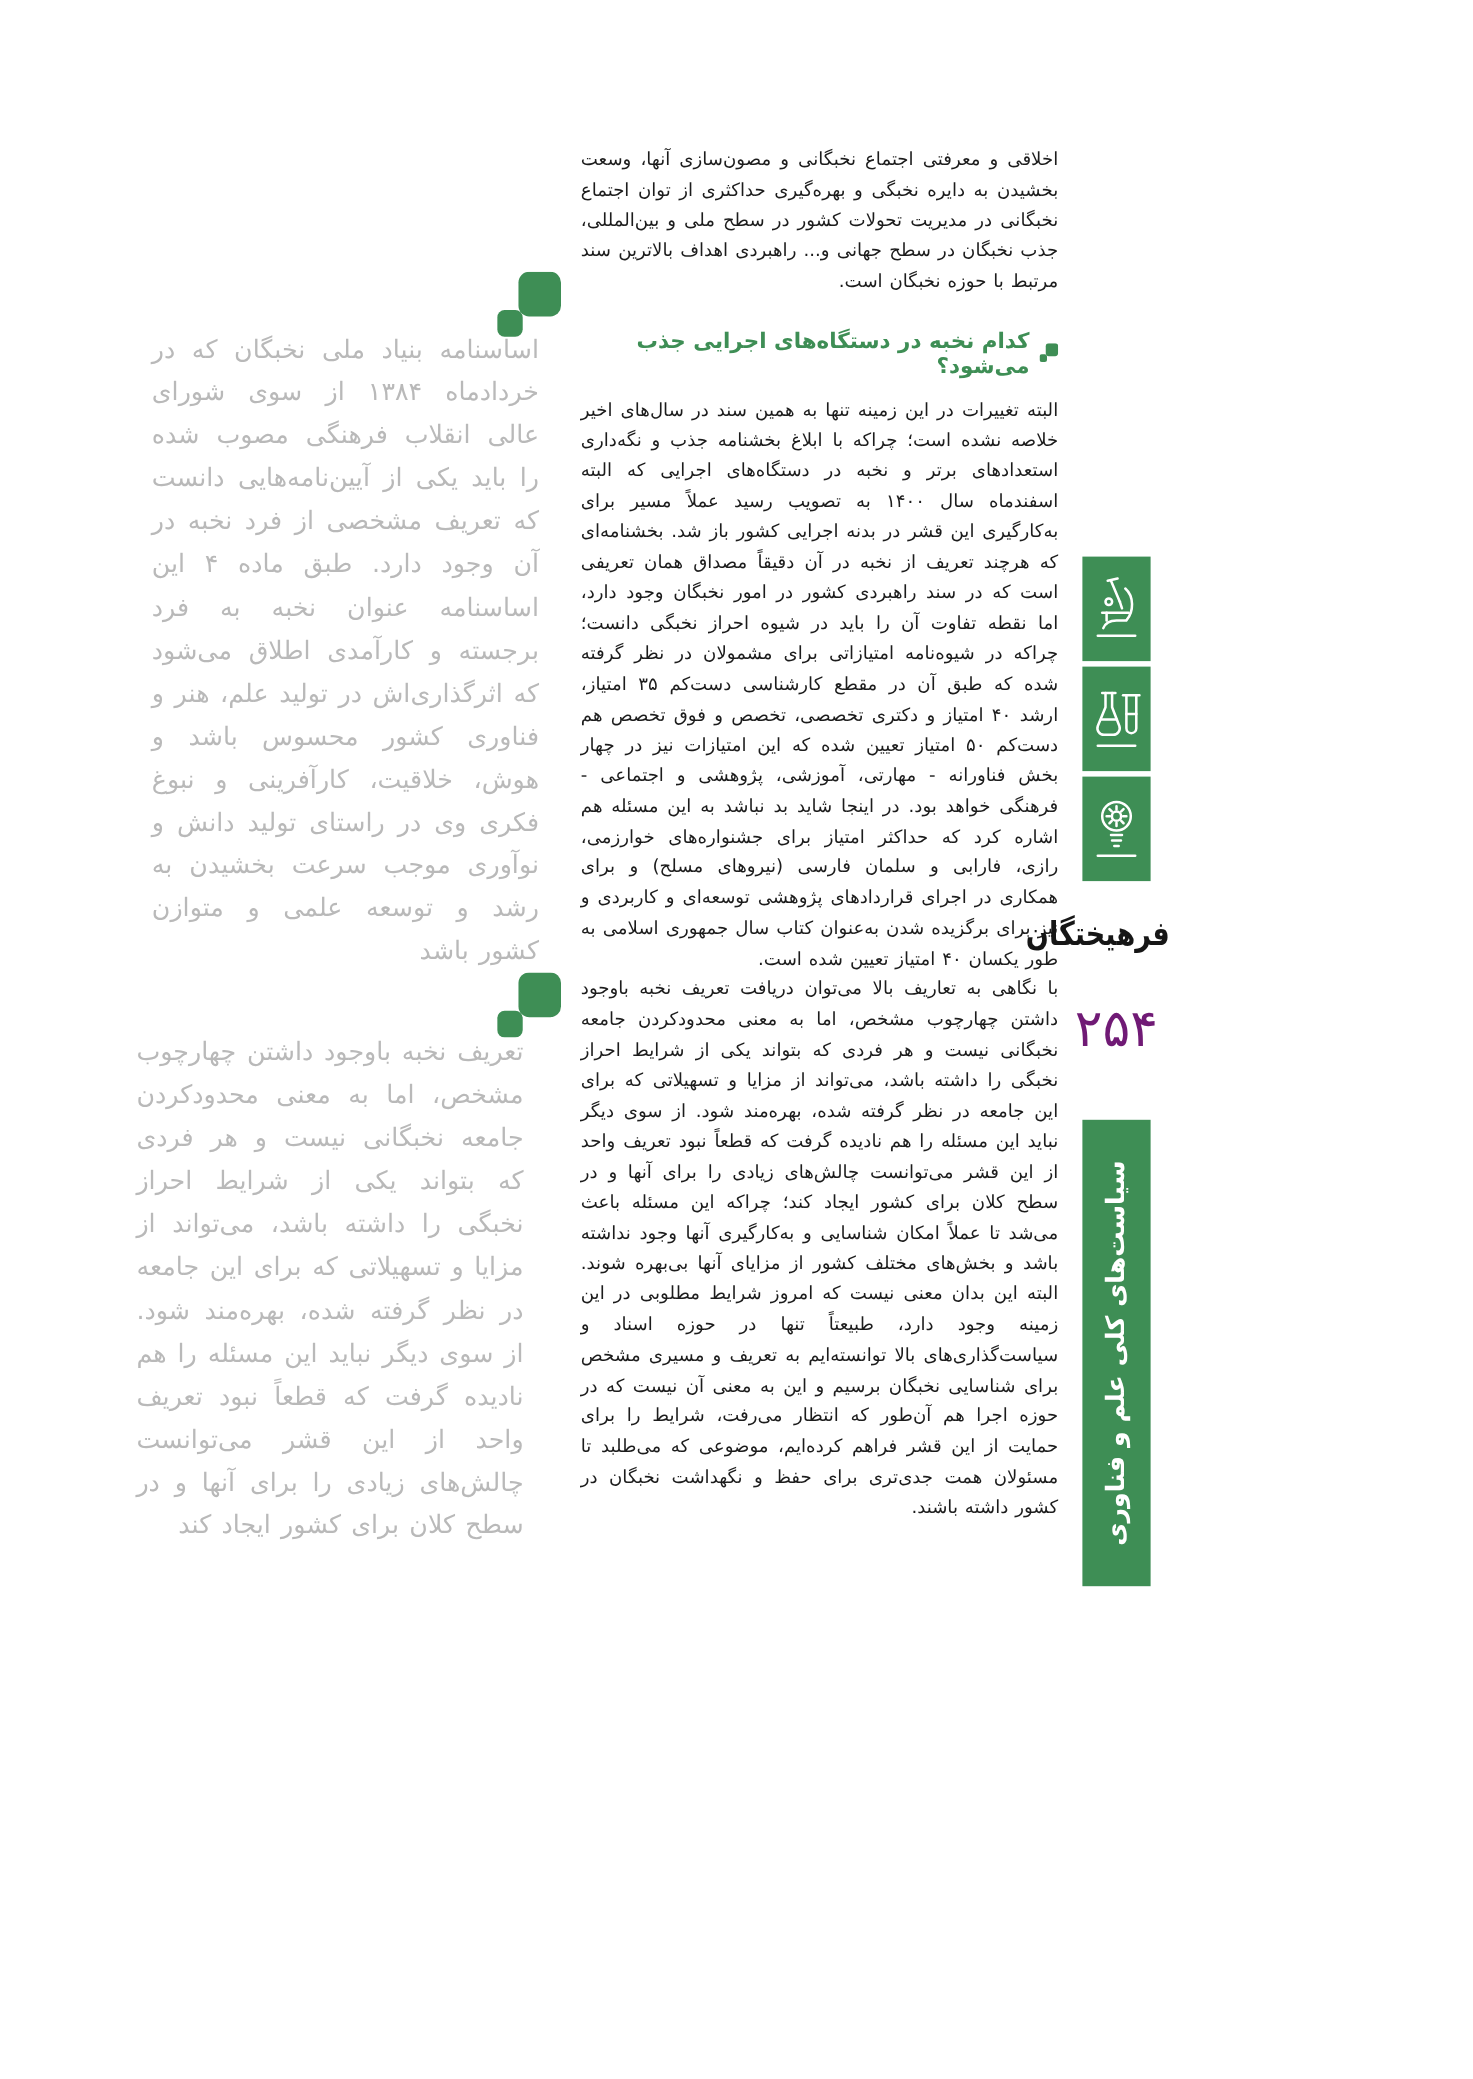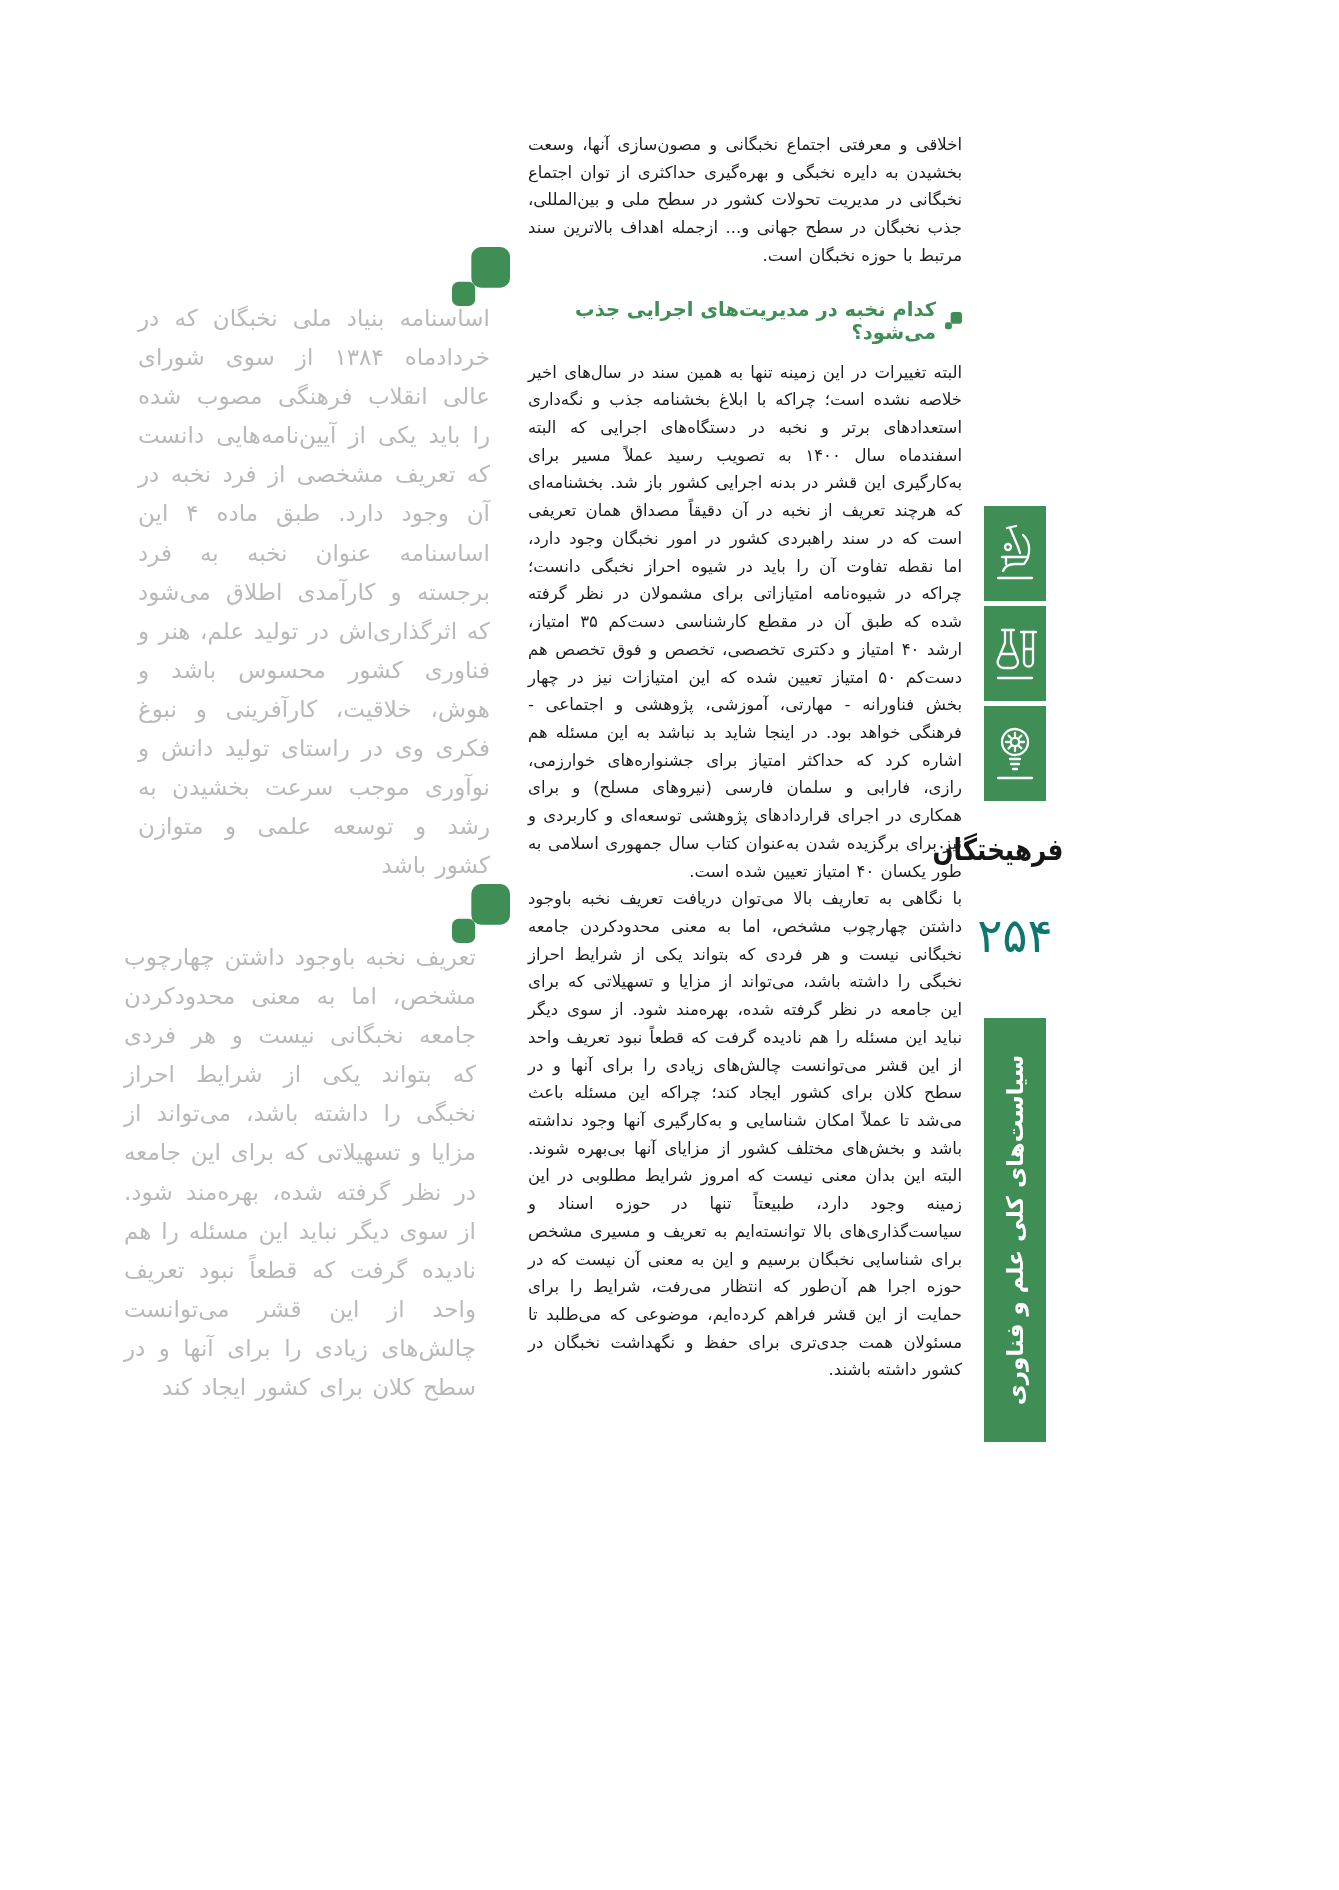--- a/index.html
+++ b/index.html
@@ -45,49 +45,49 @@
   .tile svg { width:44px; height:66px; display:block; }
   .t1 { top:506px; } .t2 { top:606px; } .t3 { top:706px; }
 
   .brand {
     position:absolute; left:956px; top:832px; width:118px;
     text-align:center; font-size:30px; font-weight:bold; color:#161616;
     transform:scaleX(0.82); transform-origin:center; white-space:nowrap;
   }
   .pagenum {
     position:absolute; left:956px; top:908px; width:118px;
-    text-align:center; font-size:47px; color:#0f766e;
+    text-align:center; font-size:47px; color:#701a75;
   }
   .section-bar {
     position:absolute; left:984px; top:1018px; width:62px; height:424px;
     background:var(--accent,#3e8e55);
   }
   .vtext {
     position:absolute; left:0; top:424px; width:424px; height:62px; line-height:62px;
     transform:rotate(-90deg); transform-origin:top left;
     color:#ffffff; font-weight:bold; font-size:23px; text-align:center;
     direction:rtl; white-space:nowrap;
   }
 </style>
 </head>
 <body>
 
 <div class="page">
 
   <main class="article">
-    <p class="body intro">اخلاقی و معرفتی اجتماع نخبگانی و مصون‌سازی آنها، وسعت بخشیدن به دایره نخبگی و بهره‌گیری حداکثری از توان اجتماع نخبگانی در مدیریت تحولات کشور در سطح ملی و بین‌المللی، جذب نخبگان در سطح جهانی و... ازجمله اهداف بالاترین سند مرتبط با حوزه نخبگان است.</p>
+    <p class="body intro">اخلاقی و معرفتی اجتماع نخبگانی و مصون‌سازی آنها، وسعت بخشیدن به دایره نخبگی و بهره‌گیری حداکثری از توان اجتماع نخبگانی در مدیریت تحولات کشور در سطح ملی و بین‌المللی، جذب نخبگان در سطح جهانی و... راهبردی اهداف بالاترین سند مرتبط با حوزه نخبگان است.</p>
 
     <h2 class="heading">
       <span class="bullet">
         <svg viewBox="0 0 60 64" fill="currentColor" aria-hidden="true">
           <rect x="20" y="0" width="40" height="42" rx="10"></rect>
           <rect x="0" y="36" width="24" height="25" rx="7"></rect>
         </svg>
       </span>
-      <span>کدام نخبه در مدیریت‌های اجرایی جذب می‌شود؟</span>
+      <span>کدام نخبه در دستگاه‌های اجرایی جذب می‌شود؟</span>
     </h2>
 
     <p class="body">البته تغییرات در این زمینه تنها به همین سند در سال‌های اخیر خلاصه نشده است؛ چراکه با ابلاغ بخشنامه جذب و نگه‌داری استعدادهای برتر و نخبه در دستگاه‌های اجرایی که البته اسفندماه سال ۱۴۰۰ به تصویب رسید عملاً مسیر برای به‌کارگیری این قشر در بدنه اجرایی کشور باز شد. بخشنامه‌ای که هرچند تعریف از نخبه در آن دقیقاً مصداق همان تعریفی است که در سند راهبردی کشور در امور نخبگان وجود دارد، اما نقطه تفاوت آن را باید در شیوه احراز نخبگی دانست؛ چراکه در شیوه‌نامه امتیازاتی برای مشمولان در نظر گرفته شده که طبق آن در مقطع کارشناسی دست‌کم ۳۵ امتیاز، ارشد ۴۰ امتیاز و دکتری تخصصی، تخصص و فوق تخصص هم دست‌کم ۵۰ امتیاز تعیین شده که این امتیازات نیز در چهار بخش فناورانه - مهارتی، آموزشی، پژوهشی و اجتماعی - فرهنگی خواهد بود. در اینجا شاید بد نباشد به این مسئله هم اشاره کرد که حداکثر امتیاز برای جشنواره‌های خوارزمی، رازی، فارابی و سلمان فارسی (نیروهای مسلح) و برای همکاری در اجرای قراردادهای پژوهشی توسعه‌ای و کاربردی و نیز برای برگزیده شدن به‌عنوان کتاب سال جمهوری اسلامی به طور یکسان ۴۰ امتیاز تعیین شده است.</p>
     <p class="body">با نگاهی به تعاریف بالا می‌توان دریافت تعریف نخبه باوجود داشتن چهارچوب مشخص، اما به معنی محدودکردن جامعه نخبگانی نیست و هر فردی که بتواند یکی از شرایط احراز نخبگی را داشته باشد، می‌تواند از مزایا و تسهیلاتی که برای این جامعه در نظر گرفته شده، بهره‌مند شود. از سوی دیگر نباید این مسئله را هم نادیده گرفت که قطعاً نبود تعریف واحد از این قشر می‌توانست چالش‌های زیادی را برای آنها و در سطح کلان برای کشور ایجاد کند؛ چراکه این مسئله باعث می‌شد تا عملاً امکان شناسایی و به‌کارگیری آنها وجود نداشته باشد و بخش‌های مختلف کشور از مزایای آنها بی‌بهره شوند. البته این بدان معنی نیست که امروز شرایط مطلوبی در این زمینه وجود دارد، طبیعتاً تنها در حوزه اسناد و سیاست‌گذاری‌های بالا توانسته‌ایم به تعریف و مسیری مشخص برای شناسایی نخبگان برسیم و این به معنی آن نیست که در حوزه اجرا هم آن‌طور که انتظار می‌رفت، شرایط را برای حمایت از این قشر فراهم کرده‌ایم، موضوعی که می‌طلبد تا مسئولان همت جدی‌تری برای حفظ و نگهداشت نخبگان در کشور داشته باشند.</p>
   </main>
 
   <span class="qmark qm1">
     <svg viewBox="0 0 60 64" fill="currentColor" aria-hidden="true">
       <rect x="20" y="0" width="40" height="42" rx="10"></rect>
       <rect x="0" y="36" width="24" height="25" rx="7"></rect>

